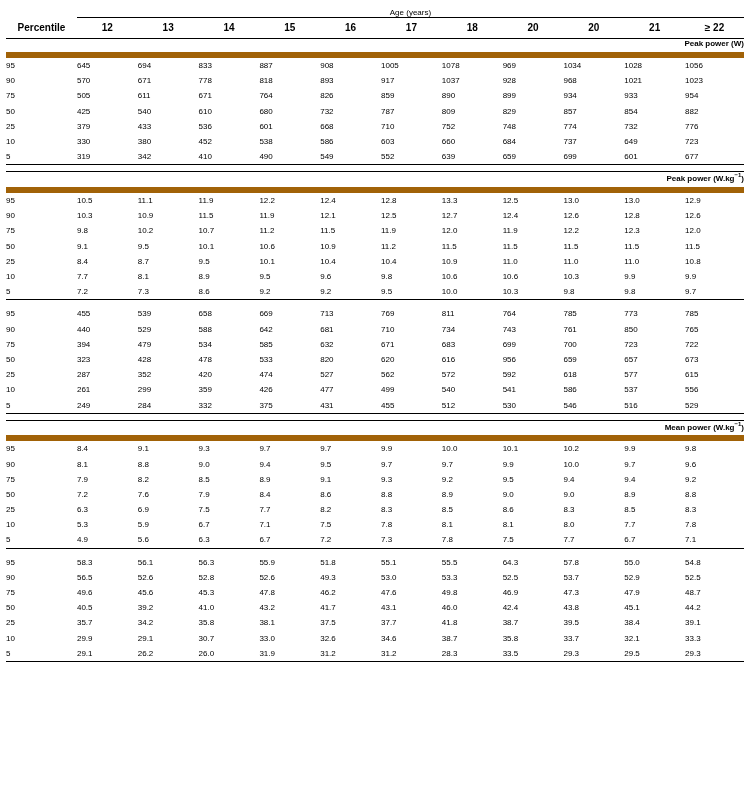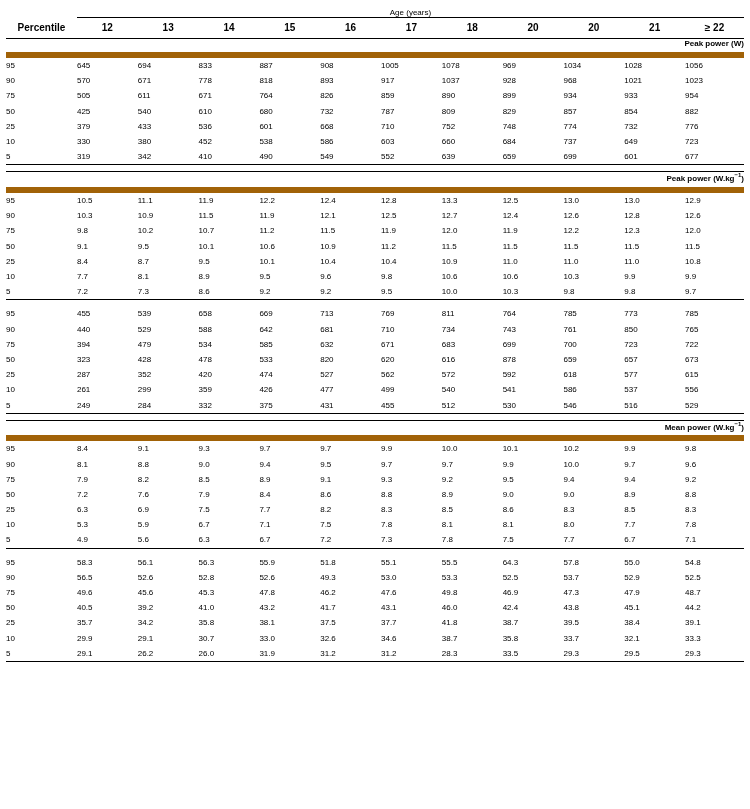--- a/index.html
+++ b/index.html
@@ -383,21 +383,21 @@
         </tr>
         <tr class="data-row">
           <td class="pct-col">50</td>
           <td class="num">323</td>
           <td class="num">428</td>
           <td class="num">478</td>
           <td class="num">533</td>
           <td class="num">820</td>
           <td class="num">620</td>
           <td class="num">616</td>
-          <td class="num">878</td>
+          <td class="num">956</td>
           <td class="num">659</td>
           <td class="num">657</td>
           <td class="num">673</td>
         </tr>
         <tr class="data-row">
           <td class="pct-col">25</td>
           <td class="num">287</td>
           <td class="num">352</td>
           <td class="num">420</td>
           <td class="num">474</td>

